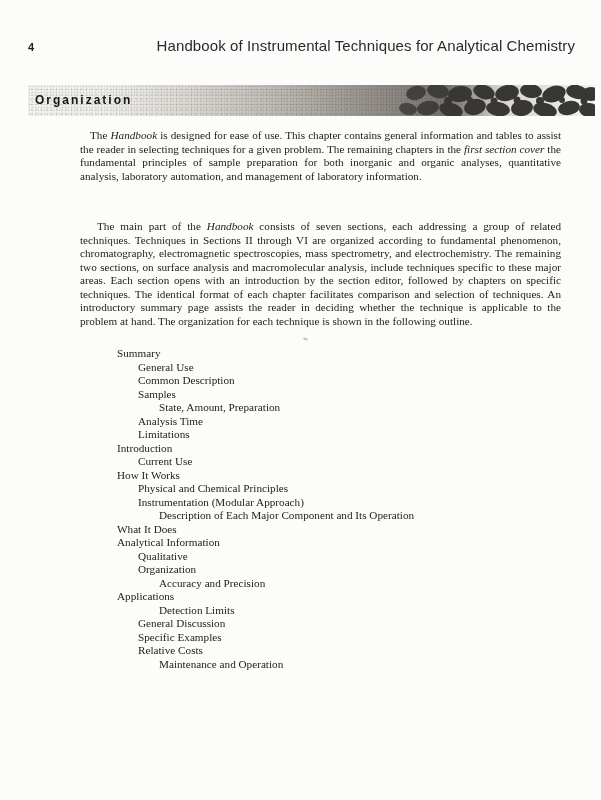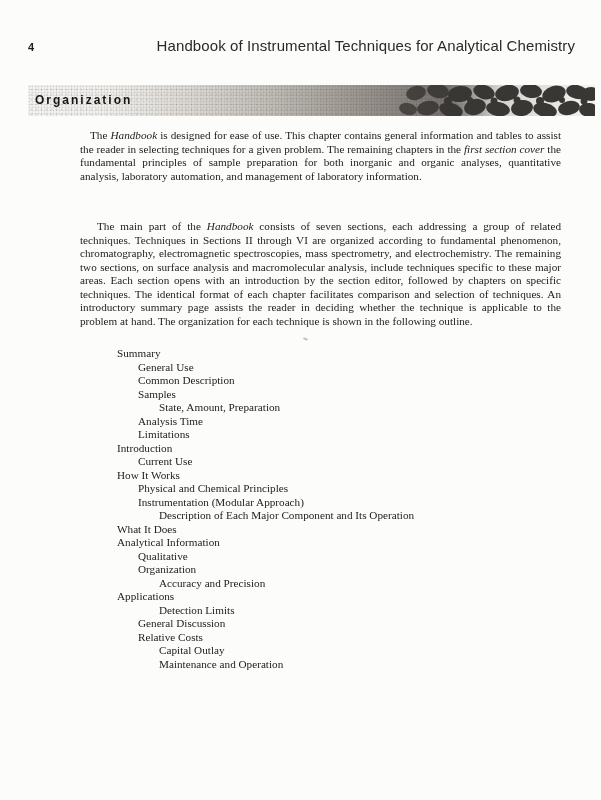--- a/index.html
+++ b/index.html
@@ -148,18 +148,18 @@
       <div class="outline-line lvl1">Instrumentation (Modular Approach)</div>
       <div class="outline-line lvl2">Description of Each Major Component and Its Operation</div>
       <div class="outline-line lvl0">What It Does</div>
       <div class="outline-line lvl0">Analytical Information</div>
       <div class="outline-line lvl1">Qualitative</div>
       <div class="outline-line lvl1">Organization</div>
       <div class="outline-line lvl2">Accuracy and Precision</div>
       <div class="outline-line lvl0">Applications</div>
       <div class="outline-line lvl2">Detection Limits</div>
       <div class="outline-line lvl1">General Discussion</div>
+      <div class="outline-line lvl1">Specific Examples</div>
       <div class="outline-line lvl1">Relative Costs</div>
-      <div class="outline-line lvl2">Capital Outlay</div>
       <div class="outline-line lvl2">Maintenance and Operation</div>
     </div>
 
 </div>
 
 </body></html>

